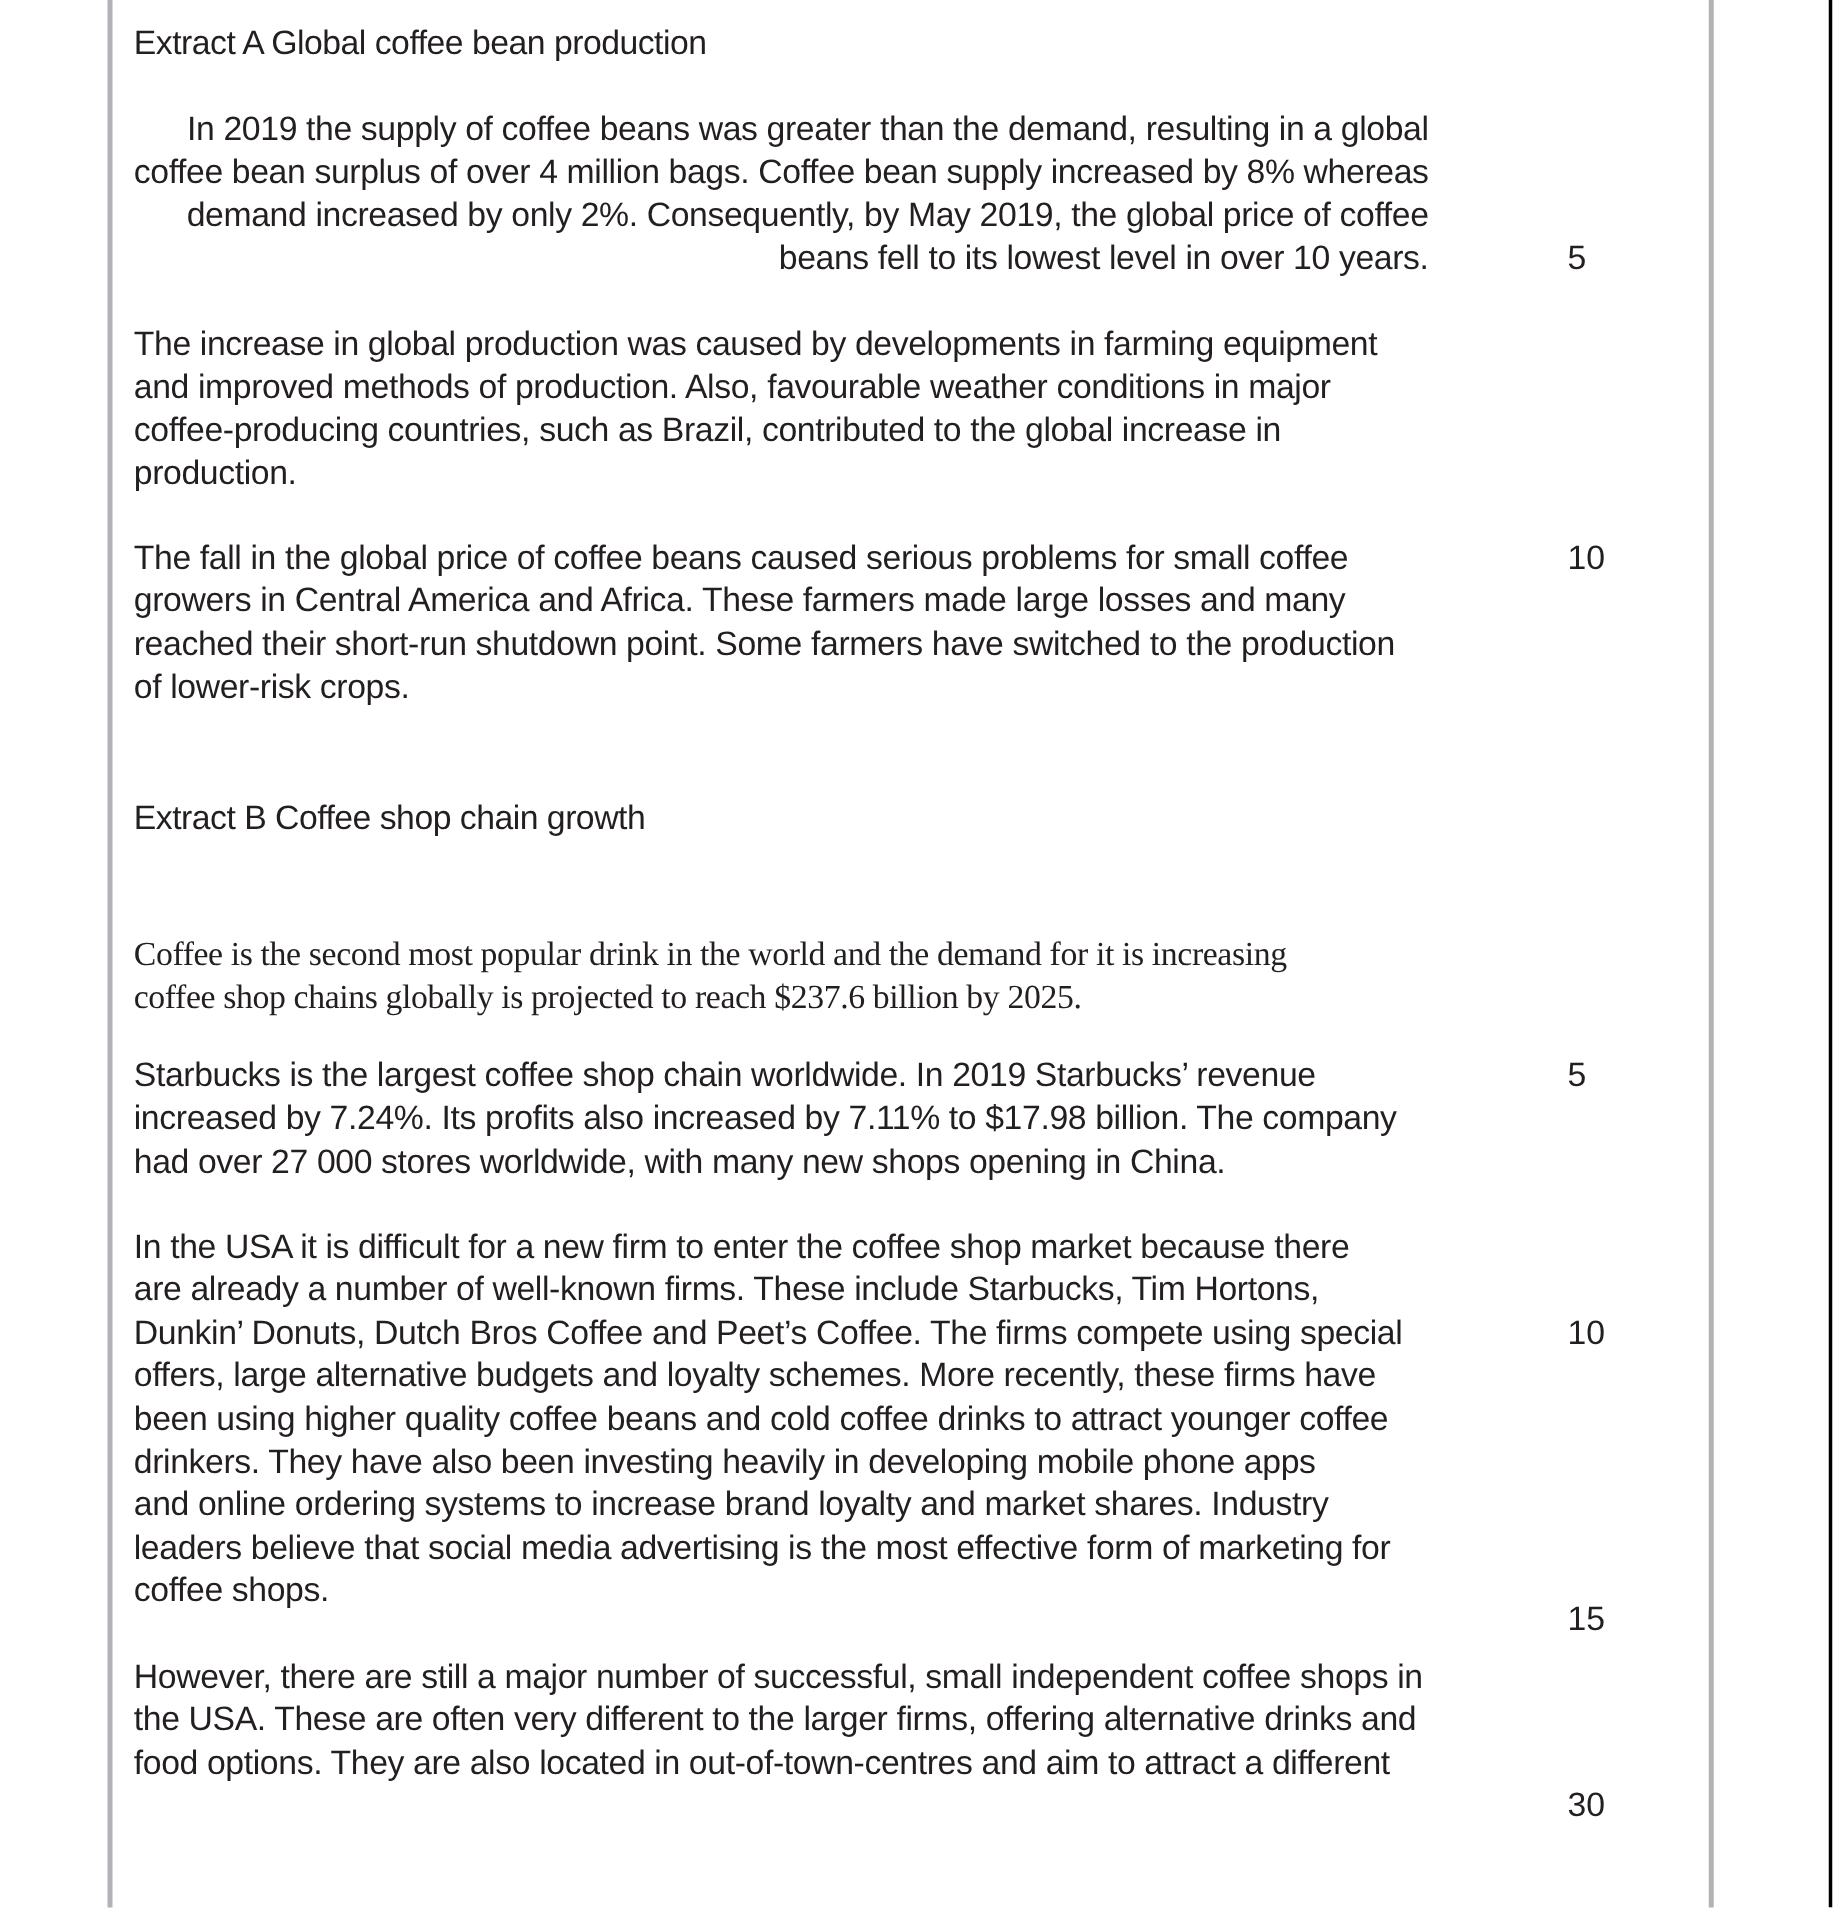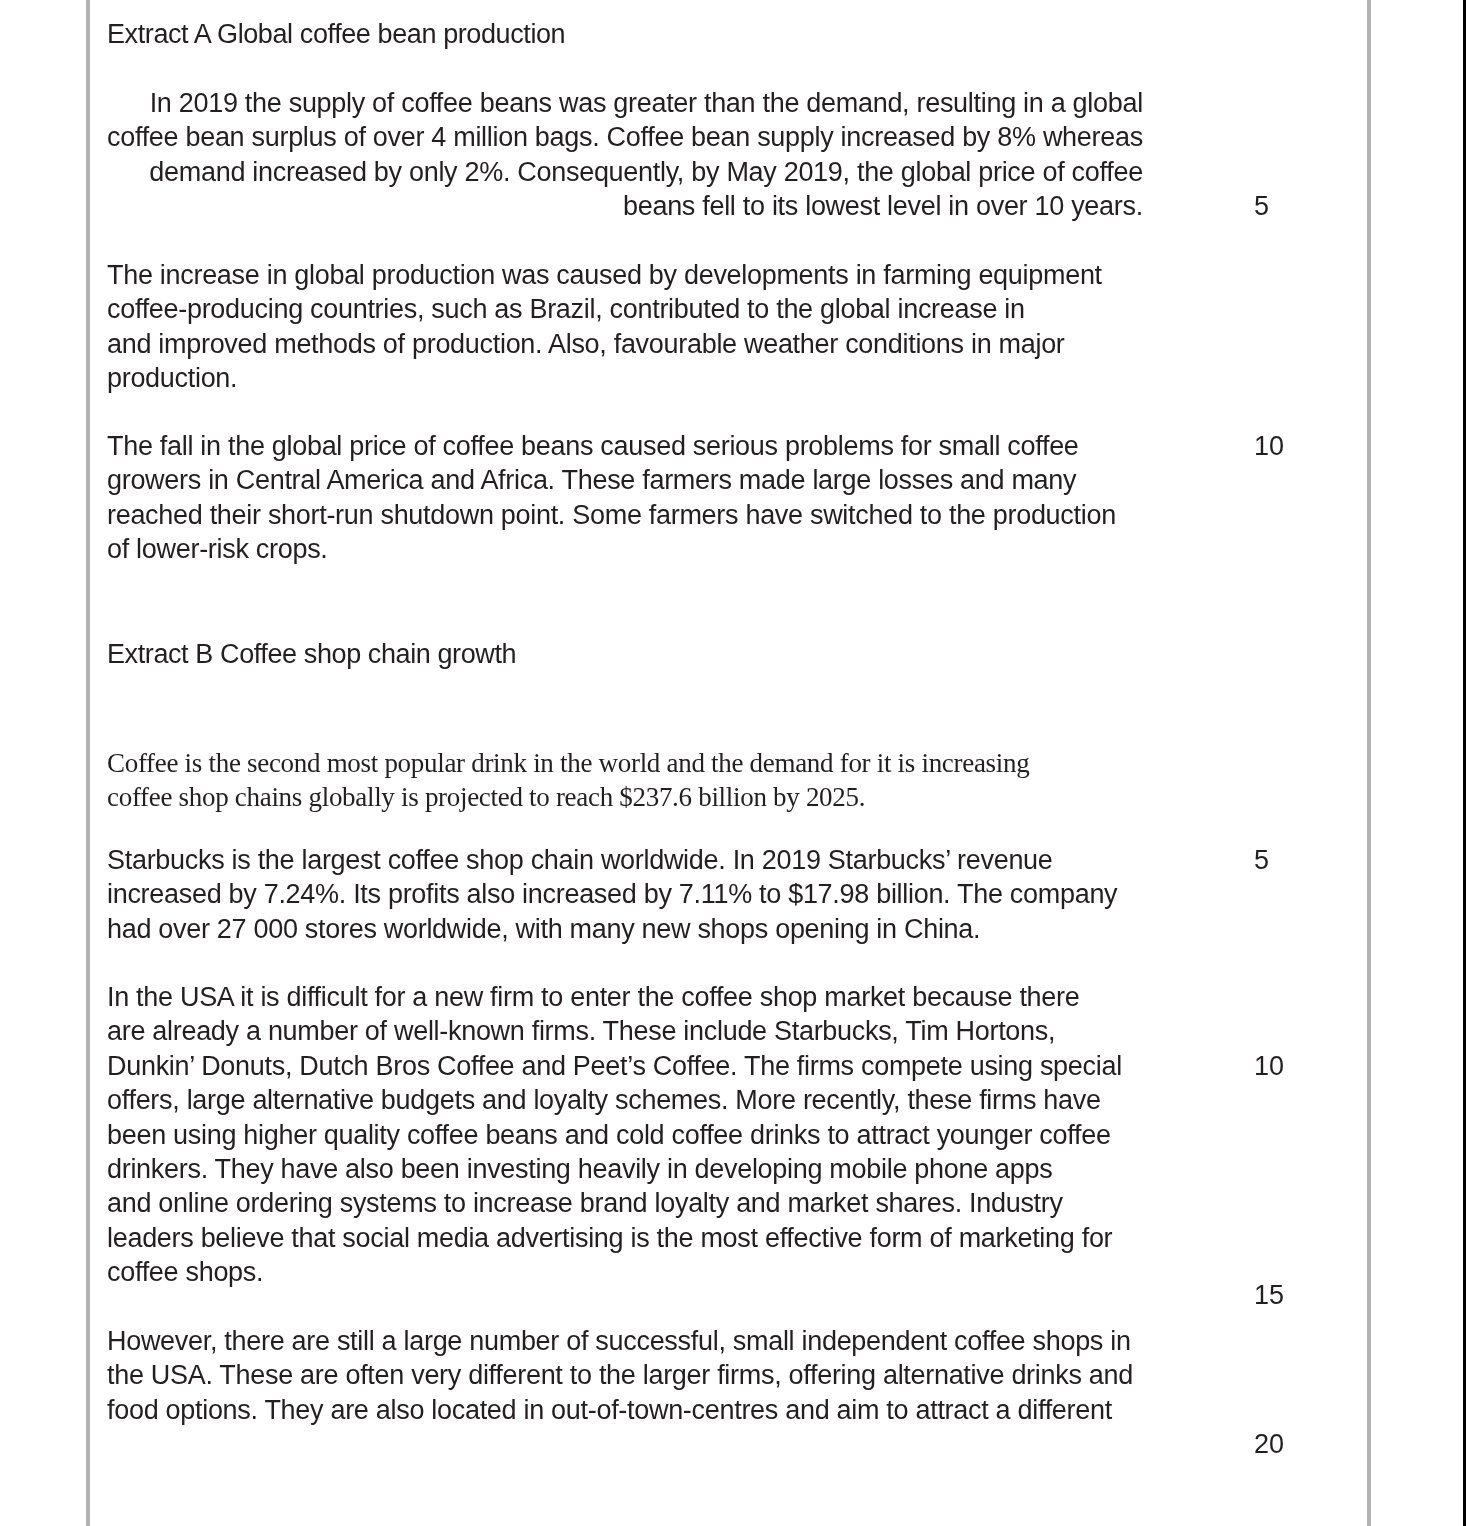--- a/index.html
+++ b/index.html
@@ -74,22 +74,22 @@
   <div class="para" style="top:86px;text-align:right;">
     <span class="line">In 2019 the supply of coffee beans was greater than the demand, resulting in a global</span>
     <span class="line">coffee bean surplus of over 4 million bags. Coffee bean supply increased by 8% whereas</span>
     <span class="line">demand increased by only 2%. Consequently, by May 2019, the global price of coffee</span>
     <span class="line">beans fell to its lowest level in over 10 years.</span>
   </div>
   <div class="linenum" style="left:1254px; top:189px;">5</div>
 
   <div class="para" style="top:258px;">
     <span class="line">The increase in global production was caused by developments in farming equipment</span>
+    <span class="line">and improved methods of production. Also, favourable weather conditions in major</span>
     <span class="line">coffee-producing countries, such as Brazil, contributed to the global increase in</span>
-    <span class="line">and improved methods of production. Also, favourable weather conditions in major</span>
     <span class="line">production.</span>
   </div>
 
   <div class="para" style="top:429px;">
     <span class="line">The fall in the global price of coffee beans caused serious problems for small coffee</span>
     <span class="line">growers in Central America and Africa. These farmers made large losses and many</span>
     <span class="line">reached their short-run shutdown point. Some farmers have switched to the production</span>
     <span class="line">of lower-risk crops.</span>
   </div>
   <div class="linenum" style="left:1254px; top:429px;">10</div>
@@ -118,18 +118,18 @@
     <span class="line">been using higher quality coffee beans and cold coffee drinks to attract younger coffee</span>
     <span class="line">drinkers. They have also been investing heavily in developing mobile phone apps</span>
     <span class="line">and online ordering systems to increase brand loyalty and market shares. Industry</span>
     <span class="line">leaders believe that social media advertising is the most effective form of marketing for</span>
     <span class="line">coffee shops.</span>
   </div>
   <div class="linenum" style="left:1254px; top:1049px;">10</div>
   <div class="linenum" style="left:1254px; top:1278px;">15</div>
 
   <div class="para" style="top:1324px;">
-    <span class="line">However, there are still a large number of successful, small independent coffee shops in</span>
+    <span class="line">However, there are still a major number of successful, small independent coffee shops in</span>
     <span class="line">the USA. These are often very different to the larger firms, offering alternative drinks and</span>
     <span class="line">food options. They are also located in out-of-town-centres and aim to attract a different</span>
   </div>
-  <div class="linenum" style="left:1254px; top:1427px;">20</div>
+  <div class="linenum" style="left:1254px; top:1427px;">30</div>
 </section>
 
 </body></html>

